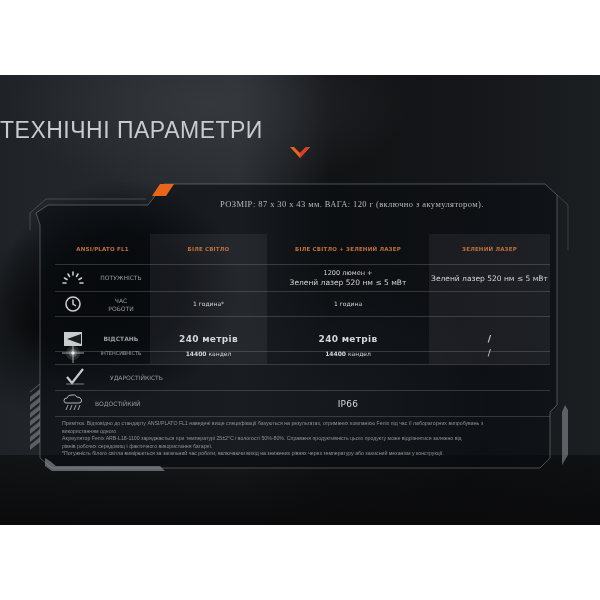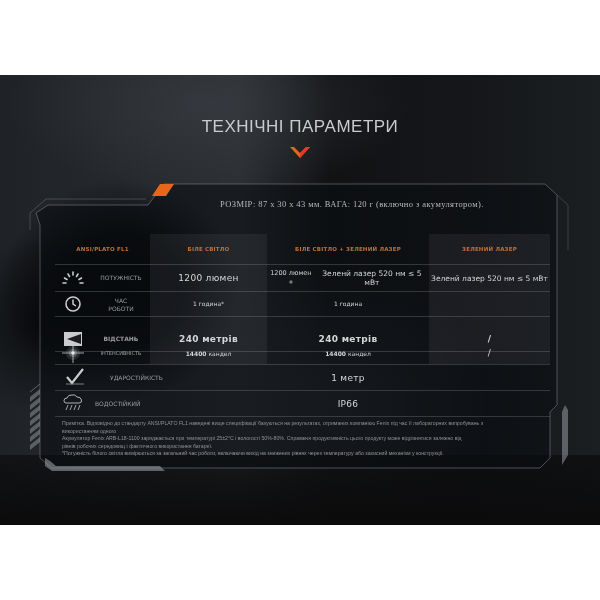--- a/index.html
+++ b/index.html
@@ -8,22 +8,22 @@
     position: absolute; left: 0; top: 75px; width: 600px; height: 450px;
     background:
       radial-gradient(ellipse 120px 110px at 120px 215px, #050608 0%, rgba(5,6,8,0.85) 50%, rgba(5,6,8,0) 100%),
       radial-gradient(ellipse 80px 90px at 40px 250px, rgba(8,9,11,0.9) 0%, rgba(8,9,11,0) 100%),
       radial-gradient(ellipse 160px 140px at 330px 330px, rgba(55,60,66,0.55) 0%, rgba(55,60,66,0) 100%),
       radial-gradient(ellipse 200px 90px at 210px 30px, rgba(60,64,70,0.6) 0%, rgba(60,64,70,0) 100%),
       linear-gradient(90deg, #1f2327 0%, #2b2f33 40%, #111214 55%, #15171a 80%, #1c1f22 100%);
   }
   .banner-bottom { position:absolute; left:0; right:0; bottom:0; height:70px; background: linear-gradient(180deg, rgba(8,8,9,0.6), #0b0b0c); }
   .title {
-    position: absolute; left: 0; width: 600px; top: 117px; text-align: center;
-    color: #c9cbcd; font-size: 17px; letter-spacing: 0.5px; font-family: "Liberation Sans", sans-serif;
+    position: absolute; left: 0; width: 600px; top: 117px; 
+    color: #c9cbcd; font-size: 23px; letter-spacing: 0.5px; font-family: "Liberation Sans", sans-serif;
   }
   .chevron { position: absolute; left: 290px; top: 147px; width: 20px; height: 12px; }
   .panel-frame { position: absolute; left: 0; top: 0; width: 600px; height: 600px; pointer-events: none; }
   .dims {
     position: absolute; left: 220px; top: 199px; width: 300px;
     color: #b8babd; font-size: 8.5px; letter-spacing: 0.4px; font-family: Liberation Serif, serif;
   }
   .table { position: absolute; left: 55px; top: 234px; width: 495px; }
   .hdr { position: absolute; top: 0; height: 30px; display:flex; align-items:center; justify-content:center;
          color: #c0703a; font-size: 5.5px; font-weight: bold; letter-spacing: 0.2px; text-transform: uppercase; font-family: "DejaVu Sans", sans-serif; }
@@ -102,22 +102,21 @@
           <line x1="6" y1="4" x2="7.5" y2="6.5"></line>
           <line x1="16" y1="4" x2="14.5" y2="6.5"></line>
           <line x1="2.5" y1="8" x2="5" y2="9.5"></line>
           <line x1="19.5" y1="8" x2="17" y2="9.5"></line>
           <line x1="1" y1="13" x2="4" y2="13"></line>
           <line x1="18" y1="13" x2="21" y2="13"></line>
         </g>
       </svg>
     </div>
     <div class="label" style="top:9px; width:52px;">ПОТУЖНІСТЬ</div>
-    <div class="cell big" style="left:95px; width:117px; top:0; height:26px;">1200 люмен</div>
-    <div class="cell mid" style="left:212px; width:162px; top:0; height:26px; flex-direction:row;">
+    <div class="cell mid" style="left:212px; width:162px; top:0; height:26px; flex-direction:column;">
       <span style="font-size:6.5px;">1200 люмен +</span>
       <span>Зеленй лазер 520 нм ≤ 5 мВт</span>
     </div>
     <div class="cell mid" style="left:374px; width:121px; top:0; height:26px;">Зеленй лазер 520 нм ≤ 5 мВт</div>
   </div>
 
   <div class="row" style="top:58px; height:24px;">
     <div class="icon" style="top:2px;">
       <svg width="18" height="18" viewBox="0 0 18 18">
         <circle cx="9" cy="9" r="7" fill="none" stroke="#c9cbcd" stroke-width="1.6"></circle>
@@ -166,21 +165,20 @@
   </div>
 
   <div class="row" style="top:131px; height:25px;">
     <div class="icon" style="top:2px; left:8px;">
       <svg width="20" height="18" viewBox="0 0 20 18">
         <polyline points="2,9 7,15 18,1" fill="none" stroke="#c9cbcd" stroke-width="2.2"></polyline>
         <line x1="1" y1="16" x2="19" y2="16" stroke="#9a9da0" stroke-width="0.8"></line>
       </svg>
     </div>
     <div class="label" style="top:9px; left:55px;">УДАРОСТІЙКІСТЬ</div>
-    <div class="cell big" style="left:212px; width:162px; top:0; height:25px;">1 метр</div>
   </div>
 
   <div class="row" style="top:157px; height:25px;">
     <div class="icon" style="top:2px; left:6px;">
       <svg width="22" height="20" viewBox="0 0 22 20">
         <path d="M4,10 Q2,10 2,7.5 Q2,5 5,5 Q6,1.5 10,2 Q13,1 15,4 Q19,4 19.5,7 Q20,10 17,10 Z" fill="none" stroke="#b0b3b6" stroke-width="1"></path>
         <g stroke="#b0b3b6" stroke-width="0.9">
           <line x1="6" y1="12" x2="4" y2="17"></line>
             <line x1="10" y1="12" x2="8" y2="17"></line>
           <line x1="14" y1="12" x2="12" y2="17"></line>

